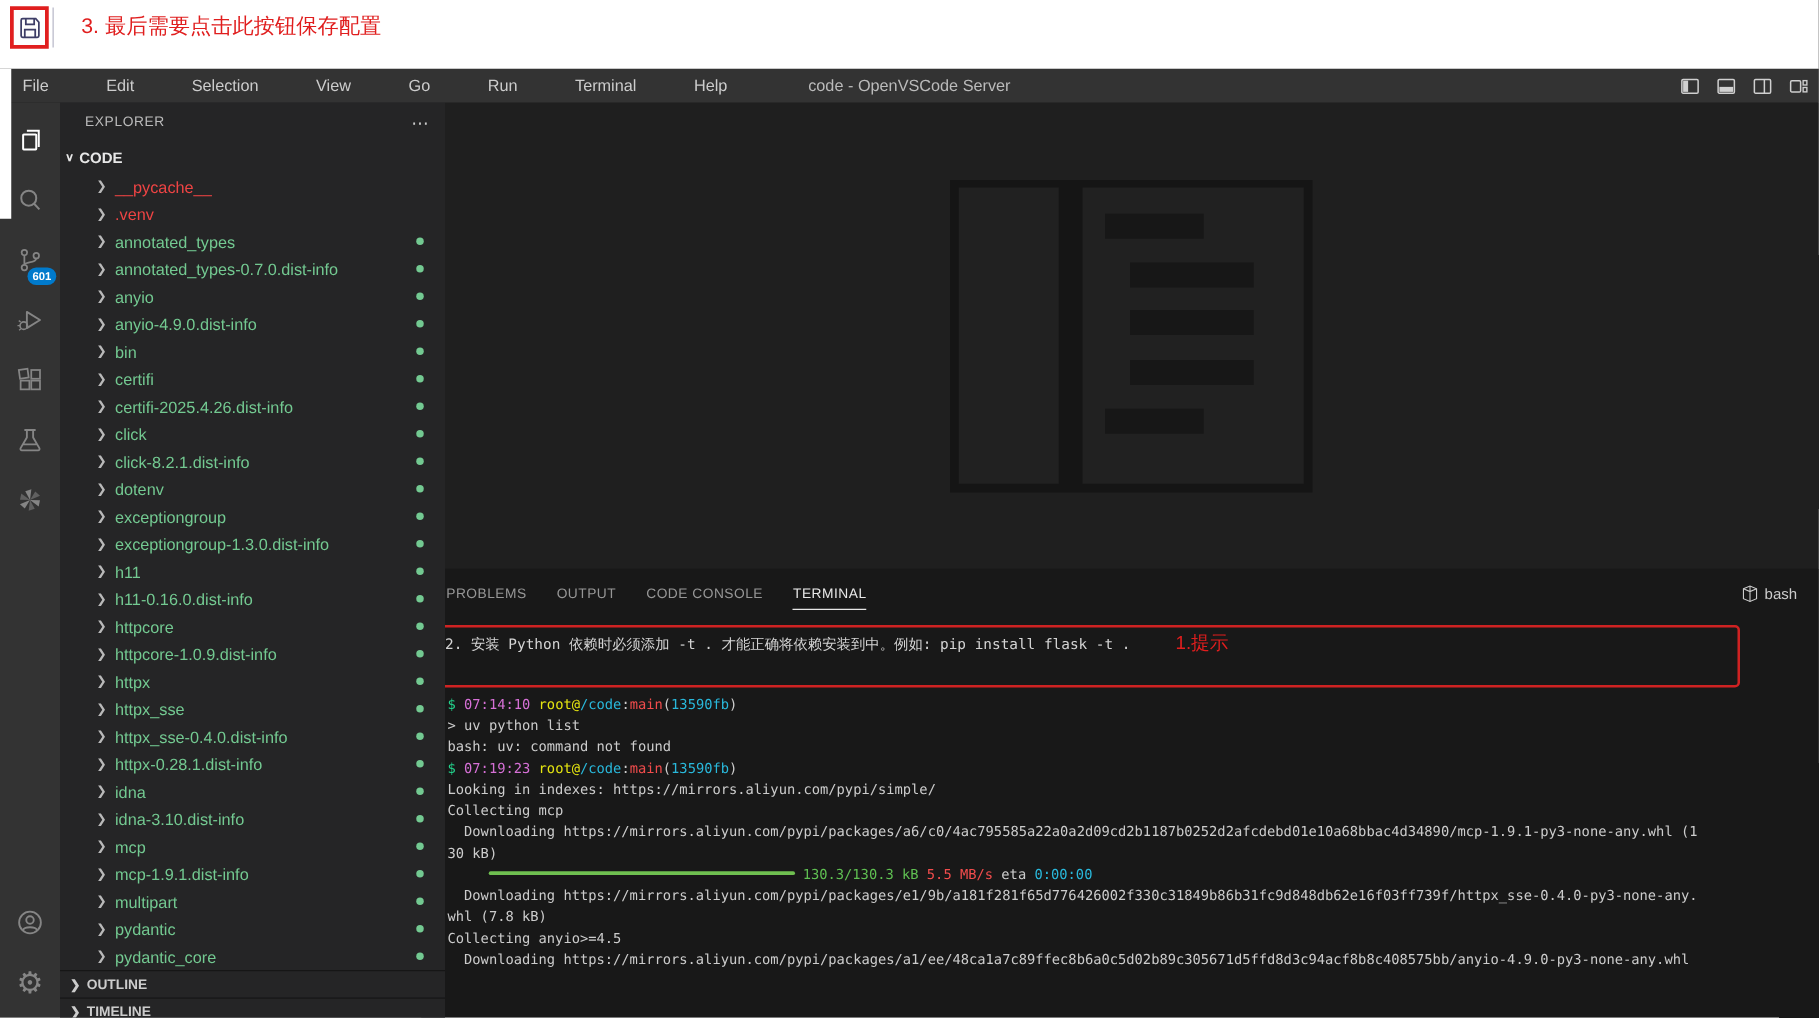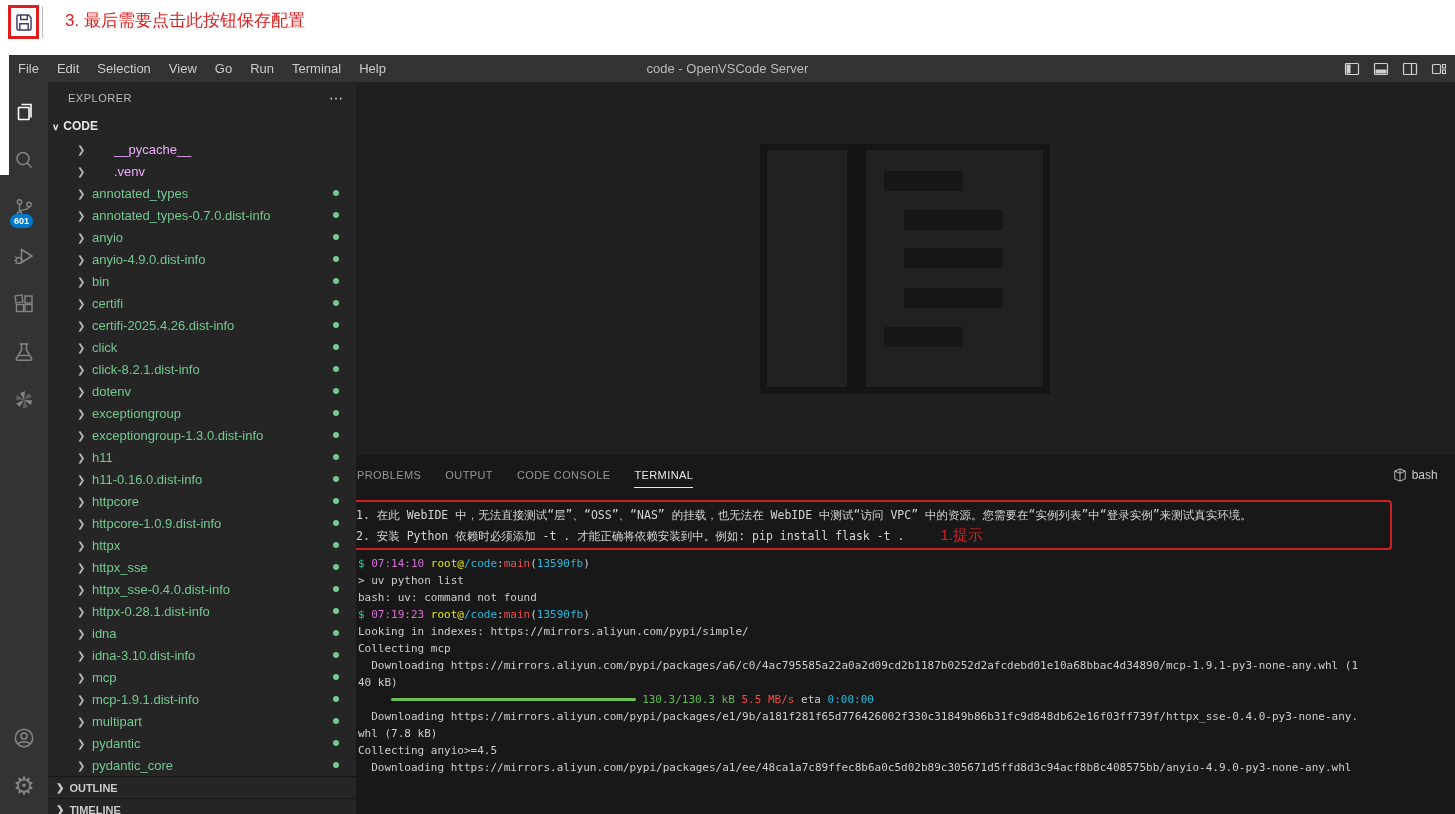--- a/index.html
+++ b/index.html
@@ -10,49 +10,49 @@
   
   .anno-top { position:absolute; left:0; top:0; width:1455px; height:55px; background:#ffffff; z-index:40; display:flex; align-items:flex-start; }
   .anno-left-strip { position:absolute; left:0; top:55px; width:9px; height:120px; background:#ffffff; z-index:41; }
   .save-btn { position:absolute; left:8px; top:5px; width:31px; height:34px; border:3px solid var(--red); background:#fdfdfd; display:flex; align-items:center; justify-content:center; }
   .save-divider { position:absolute; left:42px; top:6px; width:1px; height:32px; background:#b9b9c9; }
   .anno-save-text { position:absolute; left:48px; top:9px; font-size:17px; color:var(--red); white-space:nowrap;margin-left:17px; }
   :root { --red:#e01e1e; }
 
   
   .titlebar { position:absolute; left:0; top:55px; width:1455px; height:27px; background:#333333; display:flex; align-items:center; z-index:30; }
-  .menus { display:flex; margin-left:9px; }
+  .menus { display:flex; margin-left:9px;gap:28px; }
   .menu-item { color:#cccccc; font-size:13px; padding:0 9px; line-height:27px; cursor:default; }
   .win-title { position:absolute; left:0; right:0; text-align:center; color:#bbbbbb; font-size:13px; pointer-events:none; }
   .tb-icons { position:absolute; right:8px; top:0; height:27px; display:flex; align-items:center; gap:13px; }
   .tb-icons svg { display:block; }
 
   
   .activitybar { position:absolute; left:0; top:82px; width:48px; height:732px; background:#333333; z-index:20; }
   .ab-item { position:relative; width:48px; height:48px; display:flex; align-items:center; justify-content:center; color:#858585; }
   .ab-item.active { color:#ffffff; border-left:2px solid #ffffff; }
   .ab-item svg { display:block; }
   .ab-bottom { position:absolute; bottom:4px; left:0; width:48px; }
-  .badge { position:absolute; right:15px; bottom:4px; background:#007acc; color:#fff; font-size:9px; line-height:14px; padding:0 4px; border-radius:8px; font-weight:bold; }
+  .badge { position:absolute; right:3px; bottom:4px; background:#007acc; color:#fff; font-size:9px; line-height:14px; padding:0 4px; border-radius:8px; font-weight:bold; }
   .gear-glyph { font-size:24px; line-height:24px; font-family:"DejaVu Sans", sans-serif; }
 
   
   .sidebar { position:absolute; left:48px; top:82px; width:308px; height:732px; background:#252526; z-index:10; color:#cccccc; }
   .sb-header { height:32px; display:flex; align-items:center; justify-content:space-between; padding:0 12px 0 20px; }
   .sb-title { font-size:11px; color:#bbbbbb; letter-spacing:.5px; }
   .sb-more { color:#cccccc; font-size:14px; letter-spacing:1px; }
   .sb-section { height:24px; display:flex; align-items:center; font-weight:bold; font-size:12px; color:#e7e7e7; padding-left:4px; }
   .sb-section .chev { font-size:10px; margin-right:4px; transform:scaleY(.9); }
   .tree { position:absolute; top:56px; left:0; right:0; }
   .trow { height:22px; display:flex; align-items:center; position:relative; font-size:13px; }
   .trow .chev { position:absolute; left:29px; color:#b9b9b9; font-size:10px; }
   .trow .lbl { position:absolute; left:44px; white-space:nowrap; }
   .trow .dot { position:absolute; left:285px; width:6px; height:6px; border-radius:50%; }
   .c-added { color:#73c991; } .c-added-dot { background:#73c991; }
-  .c-ignored { color:#f0abfc;margin-left:22px; }
+  .c-ignored { color:#ef4444; }
   .sb-foot { position:absolute; left:0; right:0; height:22px; border-top:1px solid #00000066; display:flex; align-items:center; font-size:11px; font-weight:bold; color:#cccccc; padding-left:8px; background:#252526; }
   .sb-foot .chev { font-size:10px; margin-right:5px; }
 
   
   .editor { position:absolute; left:356px; top:82px; width:1099px; height:373px; background:#1f1f1f; }
   .wm-frame { position:absolute; left:404px; top:62px; width:290px; height:250px; background:#151515; }
   .wm-panel { position:absolute; background:#212121; }
   .wm-bar { position:absolute; background:#171717; }
 
   
@@ -121,33 +121,32 @@
         </svg>
       <svg width="13" height="14" viewBox="0 0 16 16">
           <path d="M2 4h12M5.5 4V2.5h5V4M4 4l.8 10.5h6.4L12 4M6.5 6.5v5M9.5 6.5v5" fill="none" stroke="#cccccc" stroke-width="1.1"></path>
         </svg>
       <span class="pa-glyph">⋯</span>
       <span class="pa-glyph" style="font-size:11px;">⌃</span>
       <span class="pa-glyph" style="font-size:13px;">✕</span>
     </div>
 
     <div class="term-tips">
-      <div>1. 在此 WebIDE 中，无法直接测试“层”、“OSS”、“NAS” 的挂载，也无法在 WebIDE 中测试“访问 VPC” 中的资源。您需要在“实例列表”中“登录实例”来测试真实环境。</div>
       <div><span>2. 安装 Python 依赖时必须添加 -t . 才能正确将依赖安装到中。例如: pip install flask -t .</span><span class="tip-label">1.提示</span></div>
     </div>
 
     <div class="term-lines" id="termLines">
         <div class="tline"><span style="color: rgb(35, 209, 139);">$ </span><span style="color: rgb(214, 112, 214);">07:14:10 </span><span style="color: rgb(229, 229, 16);">root@</span><span style="color: rgb(41, 184, 219);">/code</span><span style="color: rgb(204, 204, 204);">:</span><span style="color: rgb(241, 76, 76);">main</span><span style="color: rgb(204, 204, 204);">(</span><span style="color: rgb(41, 184, 219);">13590fb</span><span style="color: rgb(204, 204, 204);">)</span></div>
         <div class="tline"><span class="gut error">✕</span><span style="color: rgb(204, 204, 204);">&gt; uv python list</span></div>
         <div class="tline"><span style="color: rgb(204, 204, 204);">bash: uv: command not found</span></div>
         <div class="tline"><span style="color: rgb(35, 209, 139);">$ </span><span style="color: rgb(214, 112, 214);">07:19:23 </span><span style="color: rgb(229, 229, 16);">root@</span><span style="color: rgb(41, 184, 219);">/code</span><span style="color: rgb(204, 204, 204);">:</span><span style="color: rgb(241, 76, 76);">main</span><span style="color: rgb(204, 204, 204);">(</span><span style="color: rgb(41, 184, 219);">13590fb</span><span style="color: rgb(204, 204, 204);">)</span></div>
         <div class="tline"><span style="color: rgb(204, 204, 204);">Looking in indexes: https://mirrors.aliyun.com/pypi/simple/</span></div>
         <div class="tline"><span style="color: rgb(204, 204, 204);">Collecting mcp</span></div>
         <div class="tline"><span style="color: rgb(204, 204, 204);">  Downloading https://mirrors.aliyun.com/pypi/packages/a6/c0/4ac795585a22a0a2d09cd2b1187b0252d2afcdebd01e10a68bbac4d34890/mcp-1.9.1-py3-none-any.whl (1</span></div>
-        <div class="tline"><span style="color: rgb(204, 204, 204);">40 kB)</span></div>
+        <div class="tline"><span style="color: rgb(204, 204, 204);">30 kB)</span></div>
         <div class="tline"><span style="color: rgb(204, 204, 204);">     </span><span class="pbar"></span><span style="color: rgb(95, 191, 82);">130.3/130.3 kB</span><span style="color: rgb(204, 204, 204);"> </span><span style="color: rgb(241, 76, 76);">5.5 MB/s</span><span style="color: rgb(204, 204, 204);"> eta </span><span style="color: rgb(41, 184, 219);">0:00:00</span></div>
         <div class="tline"><span style="color: rgb(204, 204, 204);">  Downloading https://mirrors.aliyun.com/pypi/packages/e1/9b/a181f281f65d776426002f330c31849b86b31fc9d848db62e16f03ff739f/httpx_sse-0.4.0-py3-none-any.</span></div>
         <div class="tline"><span style="color: rgb(204, 204, 204);">whl (7.8 kB)</span></div>
         <div class="tline"><span style="color: rgb(204, 204, 204);">Collecting anyio&gt;=4.5</span></div>
         <div class="tline"><span style="color: rgb(204, 204, 204);">  Downloading https://mirrors.aliyun.com/pypi/packages/a1/ee/48ca1a7c89ffec8b6a0c5d02b89c305671d5ffd8d3c94acf8b8c408575bb/anyio-4.9.0-py3-none-any.whl</span></div>
       </div>
 
     <div class="term-scroll">
       <div class="ts-red"></div>
       <div class="ts-blue"></div>

